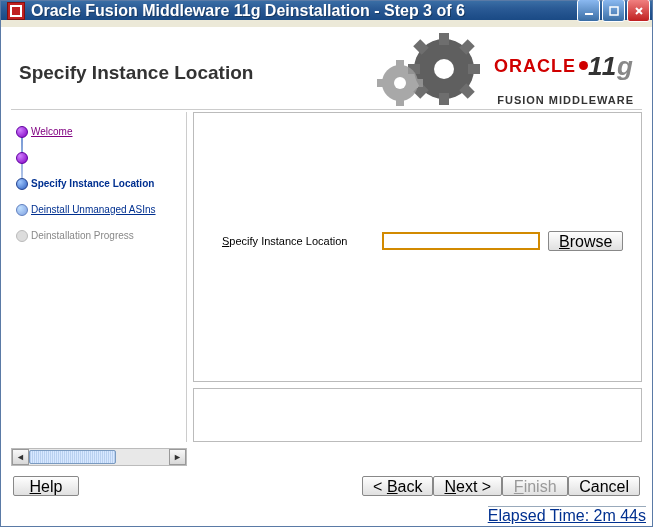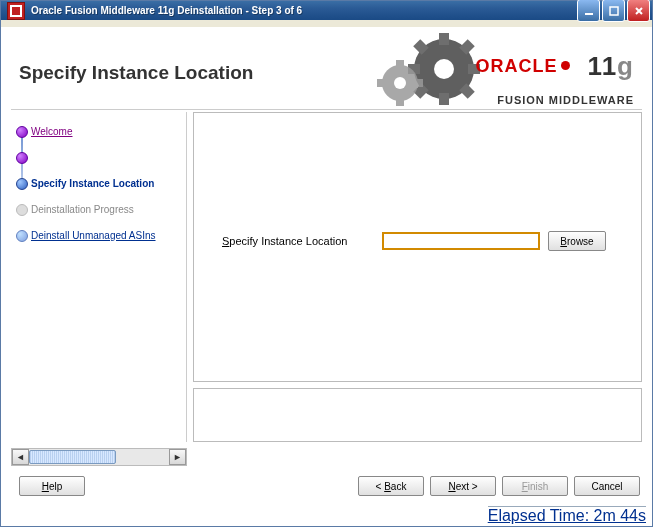--- a/index.html
+++ b/index.html
@@ -1,31 +1,31 @@
 <!DOCTYPE html>
 <html><head>
 <meta charset="utf-8">
 <style>
 html,body{margin:0;padding:0;font-family:Tahoma,Arial,sans-serif;font-size:11px;color:#000;background:#fff}
 .window{width:653px;height:527px;border:1px solid #5a7aa6;box-sizing:border-box;position:relative;background:#ece9d8}
-.titlebar{height:19px;background:linear-gradient(to bottom,#3a6ea5 0%,#2a5a95 40%,#1a4a85 100%);display:flex;align-items:center;color:#fff;font-weight:bold;font-size:10px;padding:0 2px 0 2px}
+.titlebar{height:19px;background:linear-gradient(to bottom,#3a6ea5 0%,#2a5a95 40%,#1a4a85 100%);display:flex;align-items:center;color:#fff;font-weight:bold;font-size:16px;padding:0 2px 0 2px}
 .titlebar .tb-icon{width:16px;height:16px;background:#c02020;margin:0 4px;position:relative;border:1px solid #801010}
 .titlebar .tb-icon::after{content:"";position:absolute;left:2px;top:2px;right:2px;bottom:2px;border:2px solid #fff}
 .titlebar .tb-title{flex:1;padding-left:2px;text-shadow:1px 1px 0 rgba(0,0,0,.3)}
 .titlebar .tb-btn{width:21px;height:21px;margin-left:2px;border:1px solid #fff;border-radius:3px;background:linear-gradient(to bottom,#8ab8f0,#3a6ea5);display:flex;align-items:center;justify-content:center;color:#fff;font-weight:bold;font-family:Arial}
 .titlebar .tb-btn.close{background:linear-gradient(to bottom,#f08080,#c02020)}
 .titlebar .tb-btn svg{width:10px;height:10px}
 .client{position:absolute;top:26px;left:0;right:0;bottom:0;background:#fff;padding:10px 10px 8px 10px;box-sizing:border-box}
 .header-area{height:72px;display:flex;align-items:center;position:relative}
 .header-title{font-size:19px;font-weight:bold;color:#333;padding-left:8px}
 .header-img{position:absolute;right:0;top:0;height:72px;width:330px}
 .header-img .oracle{position:absolute;right:8px;top:14px;text-align:right}
 .header-img .oracle .o-line1{color:#d00000;font-weight:bold;font-size:18px;letter-spacing:1px;display:flex;align-items:center;justify-content:flex-end}
 .header-img .oracle .dot{width:9px;height:9px;background:#d00000;border-radius:50%;margin-left:3px;position:relative;top:-1px}
-.header-img .oracle .ver{color:#333;font-size:26px;font-weight:bold;margin-left:18px}
+.header-img .oracle .ver{color:#333;font-size:26px;font-weight:bold;font-style:italic;margin-left:0}
 .header-img .oracle .ver .g{color:#888}
 .header-img .oracle .o-line2{color:#333;font-size:11px;font-weight:bold;letter-spacing:1px;margin-top:12px}
 .header-img .gears{position:absolute;left:60px;top:-6px}
 .sep{height:1px;background:#ccc;margin:0 0 0 0}
 .body-area{display:flex;height:330px;margin-top:2px}
 .sidebar{width:176px;border-right:1px solid #ccc;padding:6px 4px 6px 2px;box-sizing:border-box;position:relative;overflow:hidden}
 .step-list{position:relative;padding-left:18px}
 .step-vline{position:absolute;left:8px;top:10px;bottom:70px;width:2px;background:linear-gradient(to bottom,#6a8fd0,#b0c4e8)}
 .step{display:flex;align-items:center;height:26px;font-size:10px;white-space:nowrap;position:relative}
 .step .bullet{position:absolute;left:-15px;top:8px;width:10px;height:10px;border-radius:50%}
@@ -35,31 +35,31 @@
 .step .bullet.future{background:#ddd;border:1px solid #bbb}
 .step a{color:#800080;text-decoration:underline}
 .step.current-step{font-weight:bold;color:#003090}
 .step.future-step{color:#888}
 .main-panel{flex:1;display:flex;flex-direction:column;padding-left:6px}
 .content-box{flex:1;border:1px solid #bbb;background:#fff;position:relative}
 .form-row{position:absolute;left:28px;top:118px;display:flex;align-items:center}
 .form-label{width:160px}
 .form-label .ul{text-decoration:underline}
 .form-input{width:158px;height:18px;border:2px solid #d28a00;background:#fff;margin-right:8px;box-sizing:border-box;padding:0 2px;font-family:inherit;font-size:11px}
-.btn{background:linear-gradient(to bottom,#fefefe,#e0e0e0);border:1px solid #888;border-radius:2px;padding:1px 10px;font-family:inherit;font-size:10px;height:20px;min-width:58px;cursor:pointer}
+.btn{background:linear-gradient(to bottom,#fefefe,#e0e0e0);border:1px solid #888;border-radius:2px;padding:1px 10px;font-family:inherit;font-size:16px;height:20px;min-width:58px;cursor:pointer}
 .btn .ul{text-decoration:underline}
 .btn:disabled{color:#999;cursor:default}
 .msg-box{height:52px;border:1px solid #bbb;background:#fff;margin-top:6px}
 .hscroll{height:16px;margin-top:6px;display:flex;align-items:center;background:#e8e8e8;border:1px solid #bbb;width:174px}
 .hscroll .arrow{width:15px;height:14px;background:linear-gradient(to bottom,#f8f8f8,#d8d8d8);border:1px solid #999;display:flex;align-items:center;justify-content:center;font-size:9px;color:#333}
 .hscroll .track{flex:1;height:14px;position:relative}
 .hscroll .thumb{position:absolute;left:0;top:0;height:12px;width:85px;border:1px solid #7a9ac0;background:repeating-linear-gradient(90deg,#b8d0f0 0,#b8d0f0 1px,#d8e8ff 1px,#d8e8ff 2px);border-radius:2px}
 .button-bar{display:flex;align-items:center;margin-top:10px;padding:0 2px}
 .button-bar .spacer{flex:1}
-.button-bar .btn{margin-left:6px;min-width:66px}
+.button-bar .btn{min-width:66px}
 .status-line{position:absolute;bottom:1px;right:6px;font-size:16px;color:#003090;text-decoration:underline;border-top:1px solid #9ab;padding-top:0}
 </style>
 </head>
 <body>
 
 <div class="window">
 
   <div class="titlebar">
     <div class="tb-icon"></div>
     <div class="tb-title">Oracle Fusion Middleware 11g Deinstallation - Step 3 of 6</div>
@@ -134,27 +134,27 @@
             <span class="bullet done"></span>
             <a href="#">Welcome</a>
           </div>
           <div class="step">
             <span class="bullet done"></span>
           </div>
           <div class="step current-step">
             <span class="bullet current"></span>
             <span>Specify Instance Location</span>
           </div>
+          <div class="step">
+            <span class="bullet next"></span>
+            <a href="#" style="color:#003090">Deinstall Unmanaged ASIns</a>
+          </div>
           <div class="step future-step">
             <span class="bullet future"></span>
             <span>Deinstallation Progress</span>
-          </div>
-          <div class="step">
-            <span class="bullet next"></span>
-            <a href="#" style="color:#003090">Deinstall Unmanaged ASIns</a>
           </div>
         </div>
       </div>
 
       <div class="main-panel">
         <div class="content-box">
           <div class="form-row">
             <div class="form-label"><span class="ul">S</span><span>pecify Instance Location</span></div>
             <input class="form-input" type="text" value="" style="">
             <button class="btn"><span class="ul">B</span><span>rowse</span></button>

